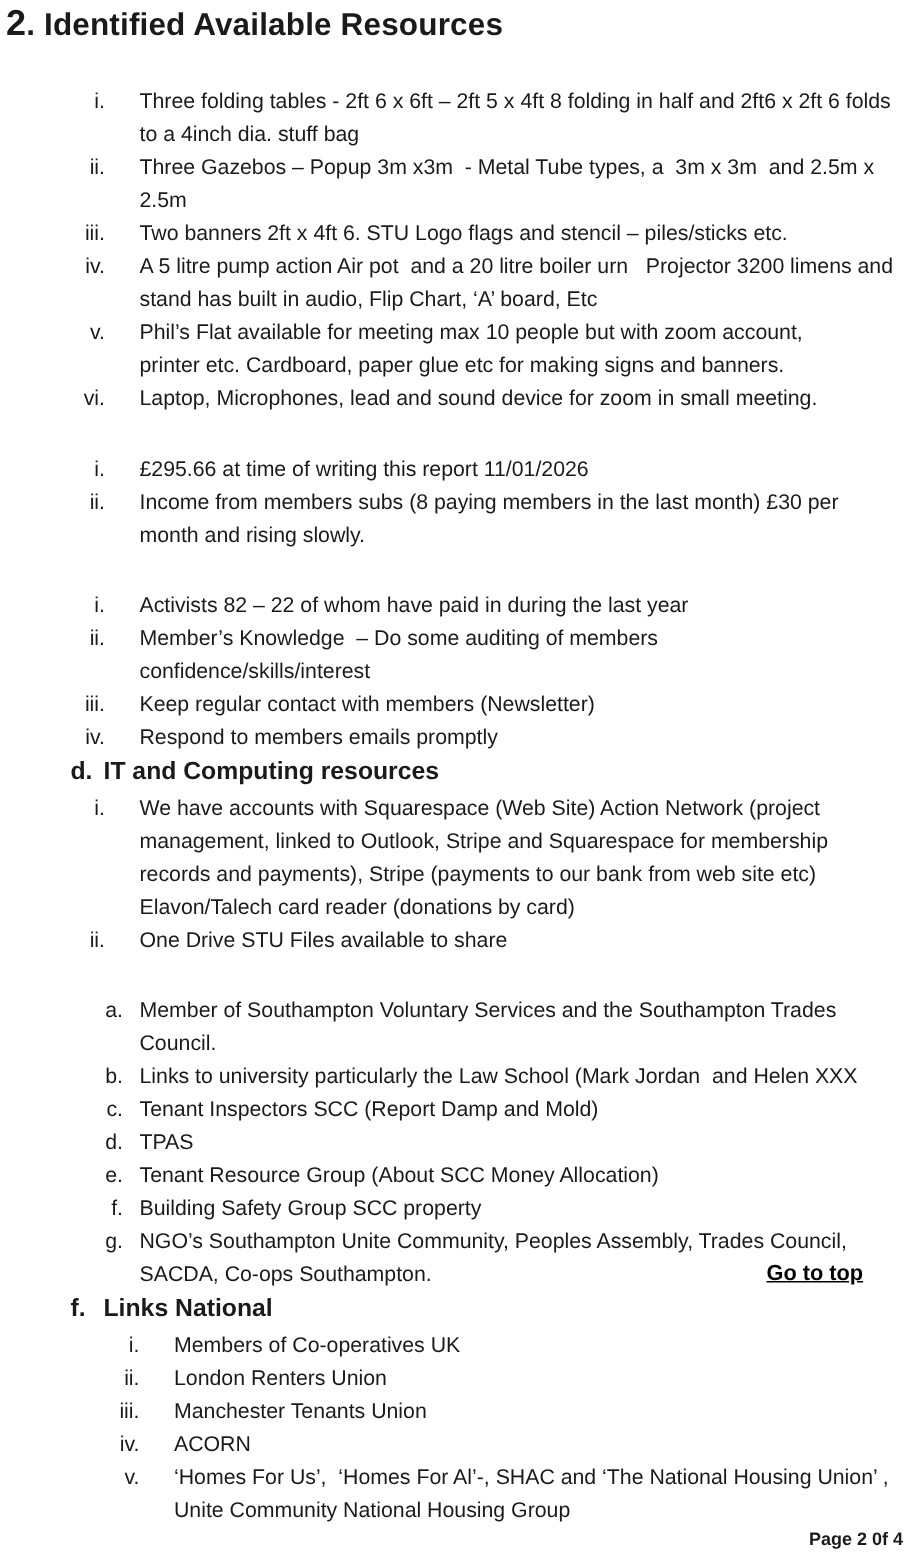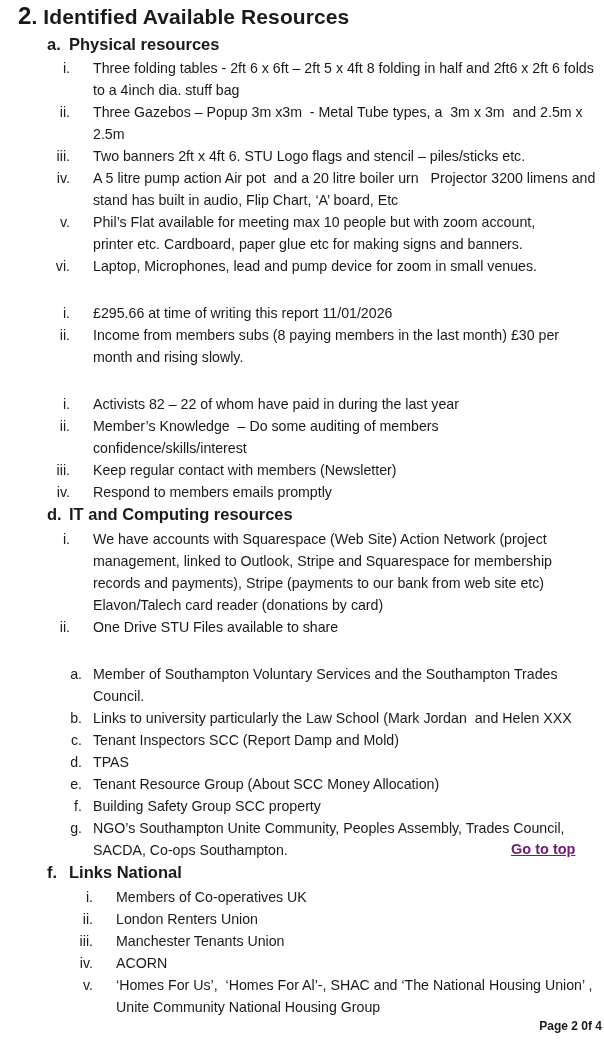--- a/index.html
+++ b/index.html
@@ -2,51 +2,48 @@
 <html><head>
 <meta charset="utf-8">
 <style>
   html, body { margin: 0; padding: 0; background: #ffffff; }
   body {
     width: 604px; height: 1040px; overflow: hidden; position: relative;
     font-family: "Liberation Sans", sans-serif; color: #1a1a1a;
   }
   .page { position: absolute; left: 0; top: 0; width: 604px; height: 1040px; }
   .title {
-    position: absolute; left: 18px; top: 2px; white-space: nowrap;
+    position: absolute; left: 4px; top: 2px; white-space: nowrap;
     font-size: 21px; font-weight: bold; letter-spacing: 0.1px;
   }
   .title .num { font-size: 24px; font-weight: 900; }
   .sec {
     position: absolute; left: 47px; font-size: 16.5px; font-weight: bold; white-space: nowrap;
   }
   .sec .lbl { display: inline-block; width: 22px; }
   .item { position: absolute; font-size: 14.2px; line-height: 22px; }
   .item .mk { position: absolute; text-align: right; width: 30px; }
   .item .tx { position: absolute; left: 93px; width: 505px; white-space: pre-wrap; }
   .goto {
     position: absolute; left: 511px; top: 841px; font-size: 14.5px; font-weight: bold;
-    color: #701a75; text-decoration: underline; cursor: pointer; white-space: nowrap;
+    color: #000000; text-decoration: underline; cursor: pointer; white-space: nowrap;
   }
   .footer {
     position: absolute; right: 2px; top: 1019px; font-size: 12px; font-weight: bold; white-space: nowrap;
   }
 </style>
 </head>
 <body>
 
 <div class="page">
 
   <div class="title">
     <span class="num">2</span><span>. Identified  Available Resources</span>
   </div>
 
-  <div class="sec" style="top:35px">
-    <span class="lbl">a.</span><span>Physical resources</span>
-  </div>
   <div class="item" style="top:57px">
       <span class="mk" style="left:40px">i.</span>
       <span class="tx">Three folding tables - 2ft 6 x 6ft – 2ft 5 x 4ft 8 folding in half and 2ft6 x 2ft 6 folds to a 4inch dia. stuff bag</span>
     </div>
   <div class="item" style="top:101px">
       <span class="mk" style="left:40px">ii.</span>
       <span class="tx" style="width:500px">Three Gazebos – Popup 3m x3m  - Metal Tube types, a  3m x 3m  and 2.5m x 2.5m</span>
     </div>
   <div class="item" style="top:145px">
       <span class="mk" style="left:40px">iii.</span>
@@ -55,21 +52,21 @@
   <div class="item" style="top:167px">
       <span class="mk" style="left:40px">iv.</span>
       <span class="tx">A 5 litre pump action Air pot  and a 20 litre boiler urn   Projector 3200 limens and stand has built in audio, Flip Chart, ‘A’ board, Etc</span>
     </div>
   <div class="item" style="top:211px">
       <span class="mk" style="left:40px">v.</span>
       <span class="tx" style="width:480px">Phil’s Flat available for meeting max 10 people but with zoom account, printer etc. Cardboard, paper glue etc for making signs and banners.</span>
     </div>
   <div class="item" style="top:255px">
       <span class="mk" style="left:40px">vi.</span>
-      <span class="tx">Laptop, Microphones, lead and pump device for zoom in small venues.</span>
+      <span class="tx">Laptop, Microphones, lead and sound device for zoom in small meeting.</span>
     </div>
 
   <div class="item" style="top:302px">
       <span class="mk" style="left:40px">i.</span>
       <span class="tx">£295.66 at time of writing this report 11/01/2026</span>
     </div>
   <div class="item" style="top:324px">
       <span class="mk" style="left:40px">ii.</span>
       <span class="tx" style="width:500px">Income from members subs (8 paying members in the last month) £30 per month and rising slowly.</span>
     </div>

